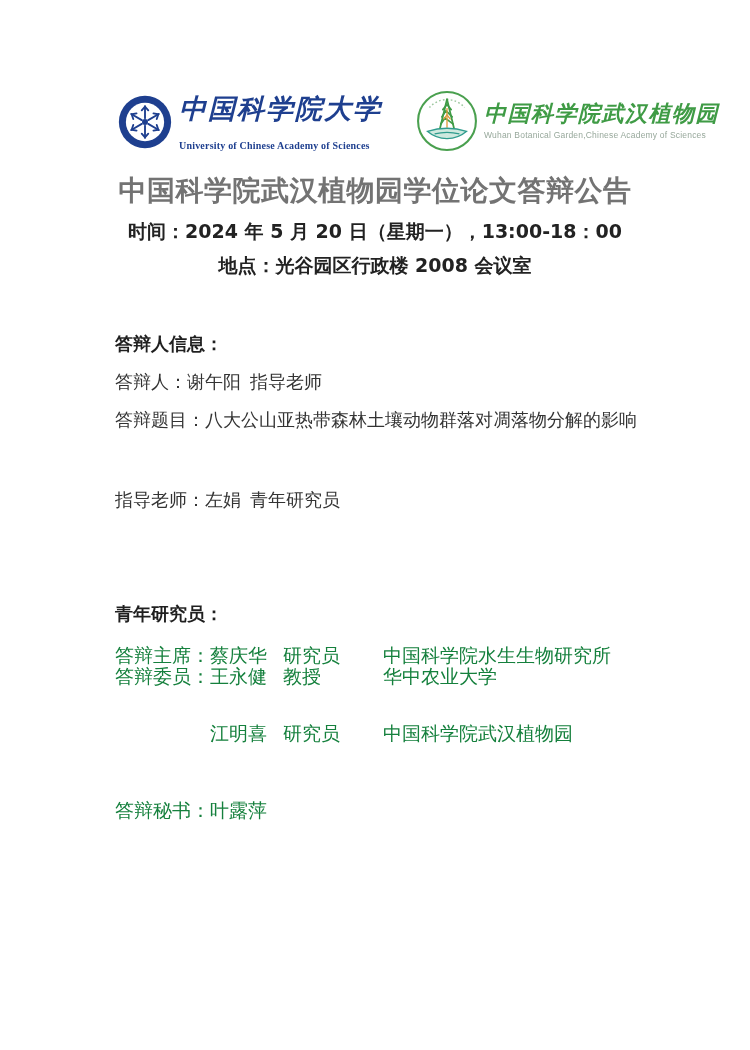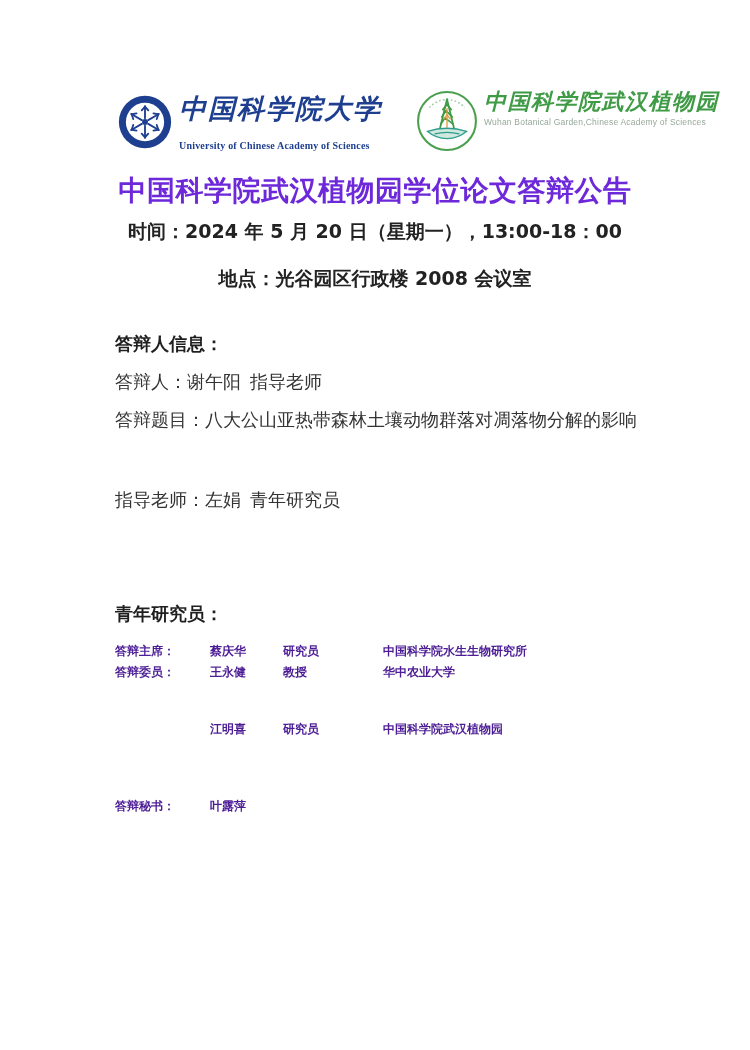--- a/index.html
+++ b/index.html
@@ -6,21 +6,21 @@
   .page{
     position:relative;
     width:750px;height:1050px;
     background:#ffffff;
     overflow:hidden;
     font-family:"Liberation Serif","DejaVu Serif",serif;
     color:#2e2e2e;
   }
   
   .logos{position:absolute;top:90px;left:0;width:750px;height:74px;}
-  .logo{position:absolute;display:flex;align-items:flex-start;}
+  .logo{position:absolute;display:flex;align-items:center;}
   .logo-left{left:117px;top:4px;}
   .logo-right{left:416px;top:0;}
   .logo svg{flex:0 0 auto;}
   .logo-textcol{display:flex;flex-direction:column;margin-left:6px;}
   .logo-cn{
     font-family:"DejaVu Sans","Liberation Sans",sans-serif;
     font-weight:700;font-style:italic;line-height:1.1;white-space:nowrap;
   }
   .logo-left .logo-cn{font-size:27px;color:#1e3f8f;letter-spacing:2px;}
   .logo-right .logo-cn{font-size:22px;color:#3f9b45;letter-spacing:1.5px;}
@@ -31,52 +31,52 @@
   }
   .logo-right .logo-en{
     font-family:"Liberation Sans","DejaVu Sans",sans-serif;
     font-size:8.5px;color:#97a89b;margin-top:3px;letter-spacing:0.2px;
   }
   
   .doc-title{
     position:absolute;top:172px;left:0;width:750px;
     text-align:center;
     font-family:"DejaVu Sans","Liberation Sans",sans-serif;
-    font-weight:700;font-size:28px;color:#6d28d9;letter-spacing:0.5px;
+    font-weight:700;font-size:28px;color:#737373;letter-spacing:0.5px;
     margin:0;
   }
   .doc-time{
     position:absolute;top:219px;left:0;width:750px;text-align:center;
     font-family:"DejaVu Sans","Liberation Sans",sans-serif;
     font-weight:700;font-size:19px;color:#222222;
   }
   .doc-loc{
     position:absolute;top:253px;left:0;width:750px;text-align:center;
     font-family:"DejaVu Sans","Liberation Sans",sans-serif;
-    font-weight:700;font-size:19px;color:#222222;margin-top:13px;
+    font-weight:700;font-size:19px;color:#222222;
   }
   
   .sec-title{
     position:absolute;left:115px;
     font-family:"DejaVu Sans","Liberation Sans",sans-serif;
     font-weight:700;font-size:18px;color:#1f1f1f;white-space:pre;
   }
   .sec-defendant{top:332px;}
   .sec-committee{top:602px;}
   .body-line{
     position:absolute;left:115px;
     font-size:18px;color:#333333;white-space:pre;
   }
   .line-name{top:370px;}
   .line-topic{top:408px;}
   .line-supervisor{top:488px;}
   
   .committee{position:absolute;top:0;left:0;width:750px;height:1050px;pointer-events:none;}
   .crow{position:absolute;left:0;width:750px;height:26px;}
-  .crow span{position:absolute;font-size:12px;color:#4c1d95;white-space:pre;font-weight:bold;}
+  .crow span{position:absolute;font-size:19px;color:#15803d;white-space:pre;}
   .c-role{left:115px;}
   .c-name{left:210px;}
   .c-title{left:283px;}
   .c-org{left:383px;}
 </style>
 </head>
 <body>
 
 <div class="page">
 

